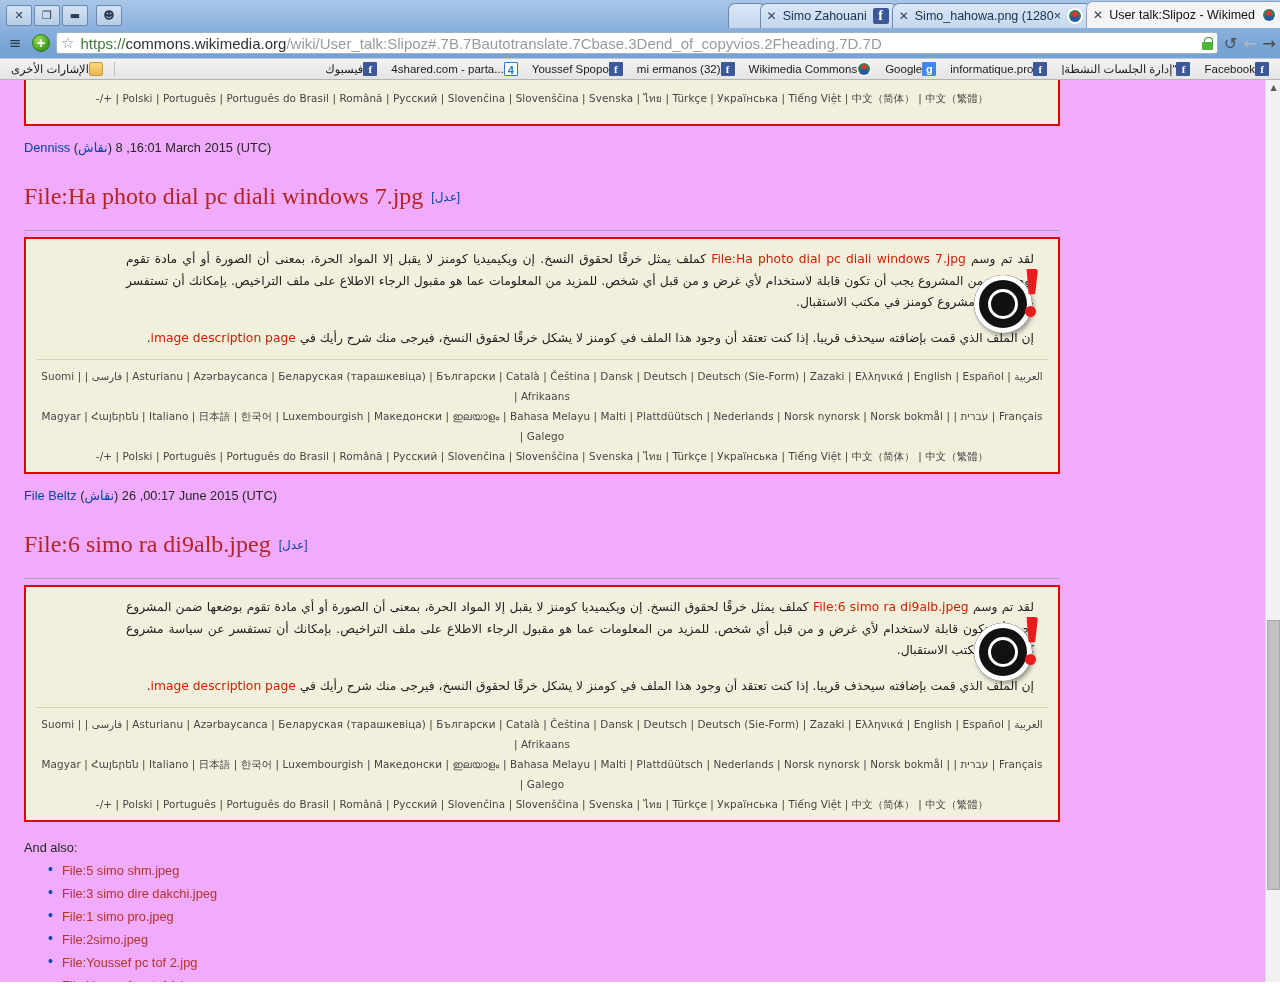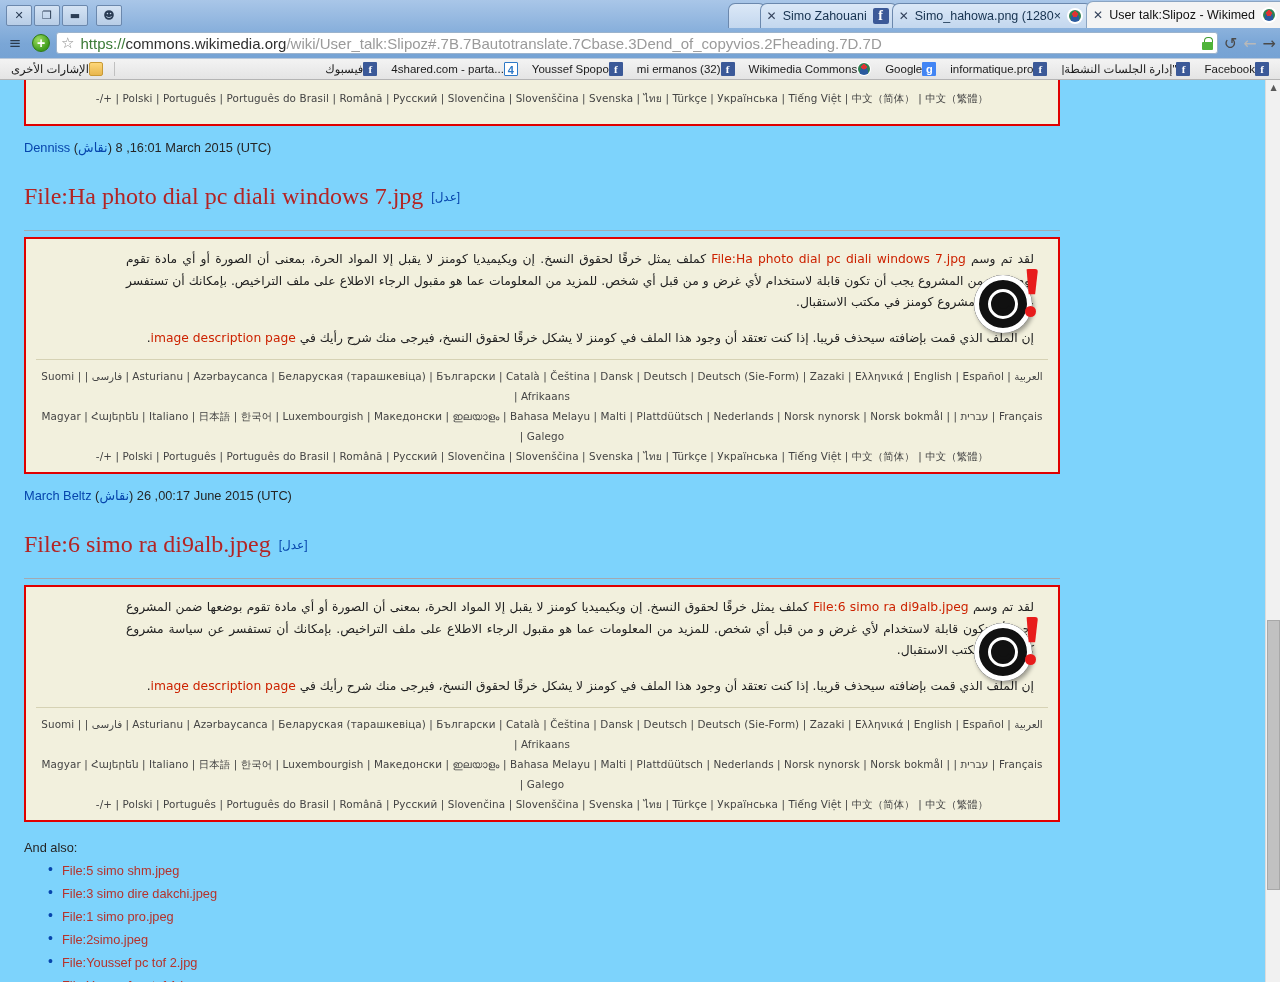--- a/index.html
+++ b/index.html
@@ -259,21 +259,21 @@
     position: relative;
     width: 1280px;
     height: 984px;
     background: #ffffff;
   }
   #page {
     position: absolute;
     left: 0; top: 0;
     width: 1265px;
     height: 902px;
-    background: #7dd3fc;
+    background: #f0abfc;
     overflow: hidden;
     font-family: "Liberation Sans", sans-serif;
     font-size: 12.8px;
     color: #252525;
   }
   #content-col {
     width: 1060px;
     padding: 0 0 0 24px;
   }
 
@@ -564,21 +564,21 @@
         </div>
         <div class="cv-text"><span>لقد تم وسم </span><span class="lnk">File:Ha photo dial pc diali windows 7.jpg</span><span> كملف يمثل خرقًا لحقوق النسخ. إن ويكيميديا كومنز لا يقبل إلا المواد الحرة، بمعنى أن الصورة أو أي مادة تقوم بوضعها ضمن المشروع يجب أن تكون قابلة لاستخدام لأي غرض و من قبل أي شخص. للمزيد من المعلومات عما هو مقبول الرجاء الاطلاع على ملف التراخيص. بإمكانك أن تستفسر عن سياسة مشروع كومنز في مكتب الاستقبال.</span></div>
         <div class="cv-text cv-para2"><span>إن الملف الذي قمت بإضافته سيحذف قريبا. إذا كنت تعتقد أن وجود هذا الملف في كومنز لا يشكل خرقًا لحقوق النسخ، فيرجى منك شرح رأيك في </span><span class="lnk">image description page</span><span>.</span></div>
         <hr class="cv-hr">
         <div class="langrow">Suomi | | فارسی | Asturianu | Azərbaycanca | Беларуская (тарашкевіца) | Български | Català | Čeština | Dansk | Deutsch | Deutsch (Sie-Form) | Zazaki | Ελληνικά | English | Español | العربية | Afrikaans</div>
         <div class="langrow">Magyar | Հայերեն | Italiano | 日本語 | 한국어 | Luxembourgish | Македонски | ഇലയാളം | Bahasa Melayu | Malti | Plattdüütsch | Nederlands | Norsk nynorsk | Norsk bokmål | | עברית | Français | Galego</div>
         <div class="langrow">-/+ | Polski | Português | Português do Brasil | Română | Русский | Slovenčina | Slovenščina | Svenska | ไทย | Türkçe | Українська | Tiếng Việt | 中文（简体） | 中文（繁體）</div>
       </div>
 
       <p class="sigline">
-        <a href="#">March Beltz</a><span> (</span><a href="#" class="ar">نقاش</a><span>) </span><span>00:17, 26 June 2015 (UTC)</span>
+        <a href="#">File Beltz</a><span> (</span><a href="#" class="ar">نقاش</a><span>) </span><span>00:17, 26 June 2015 (UTC)</span>
       </p>
 
       <h2 class="sec">
         <span>File:6 simo ra di9alb.jpeg</span><span class="editlink">[عدل]</span>
       </h2>
 
       <div class="cv-box">
         <div class="cicon" style="top:30px;">
           <div class="disc"></div>
           <div class="cletter">C</div>

